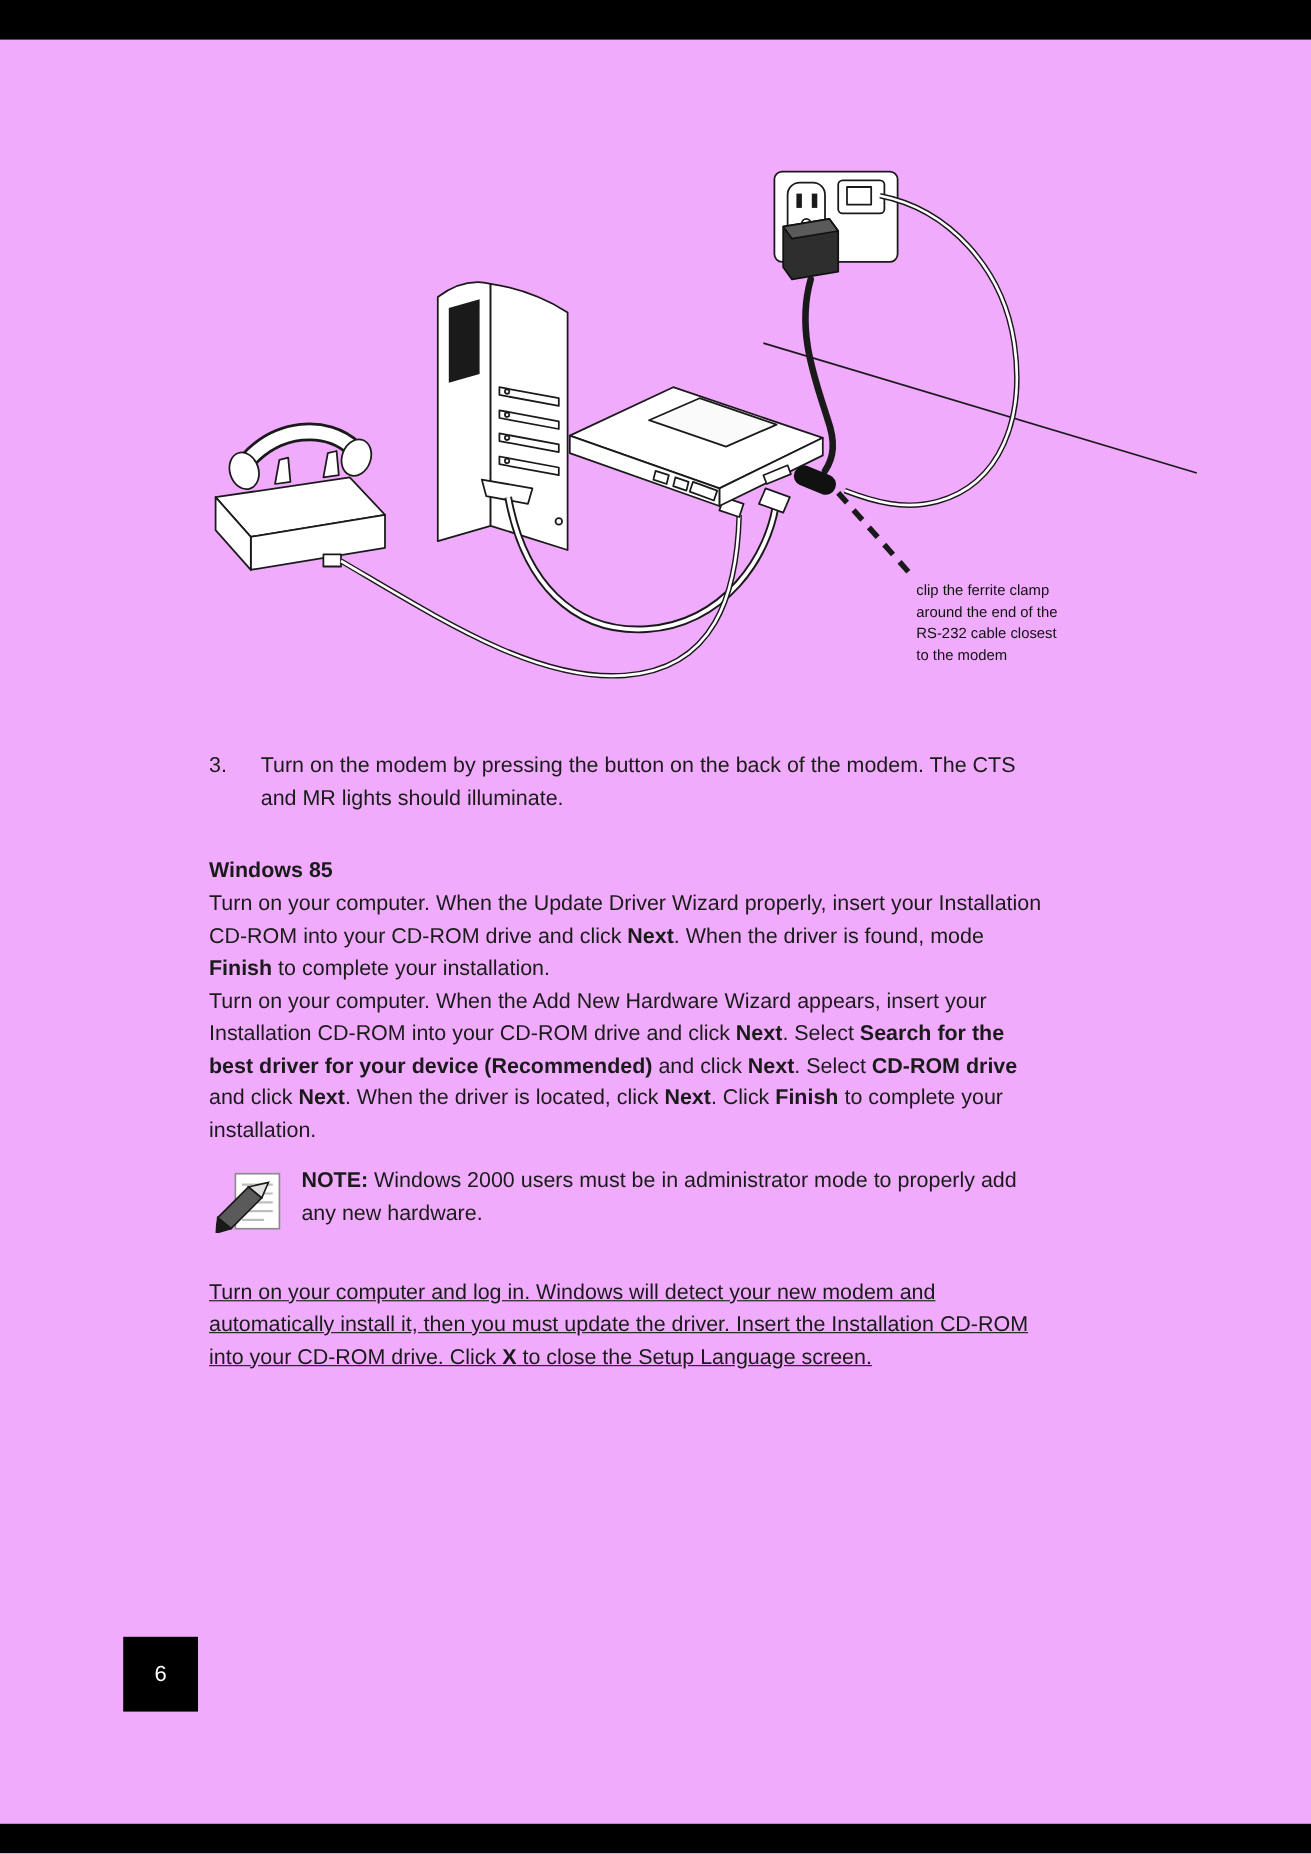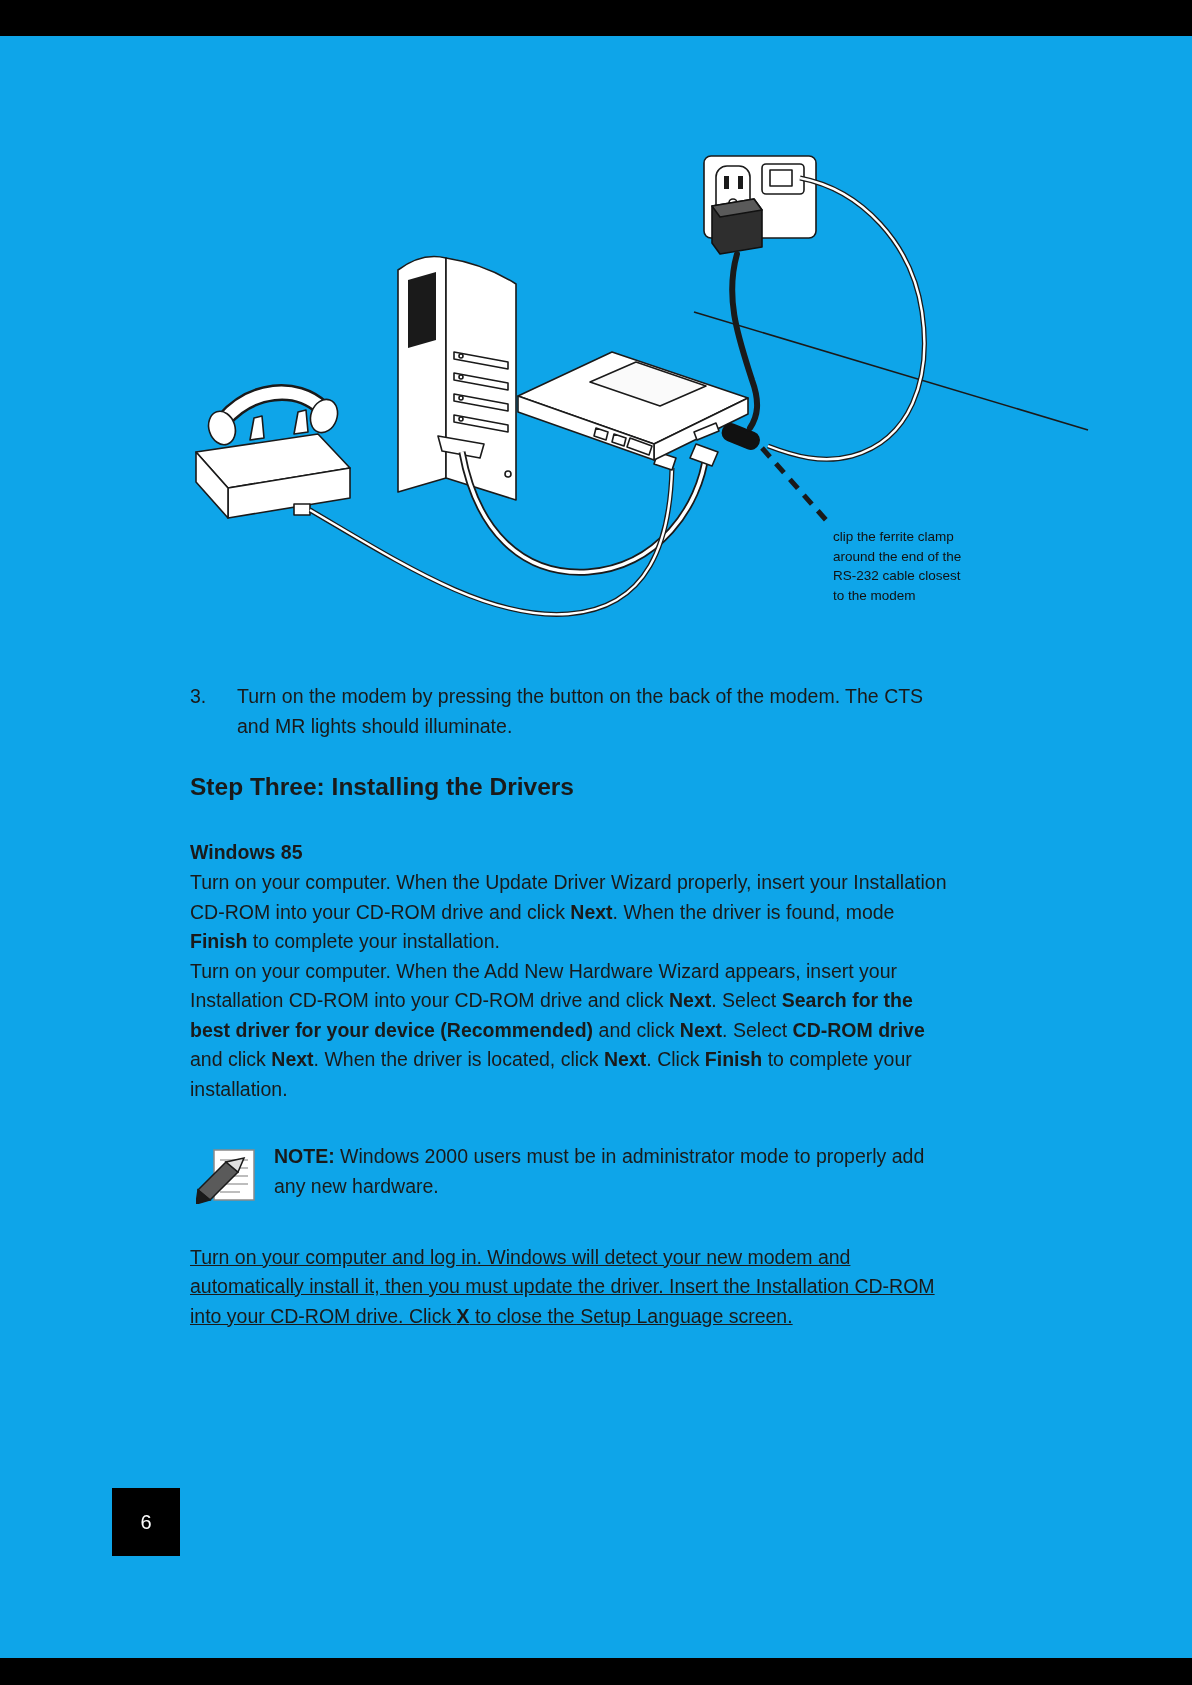--- a/index.html
+++ b/index.html
@@ -1,21 +1,21 @@
 <!DOCTYPE html>
 <html><head>
 <meta charset="utf-8">
 <style>
   * { box-sizing: border-box; }
   html,body { margin:0; padding:0; background:#e8e8e8; }
   .page {
     position: relative;
     width: 1192px; height: 1685px;
     margin: 0 auto;
-    background: #0ea5e9;
+    background: #f0abfc;
     overflow: hidden;
     font-family: "Liberation Sans", sans-serif;
     color: #1a1a1a;
   }
   .bar { position:absolute; left:0; width:100%; background:#000; }
   .bar-top { top:0; height:36px; }
   .bar-bottom { bottom:0; height:27px; }
 
   .illustration { position:absolute; top:0; left:0; width:1192px; height:660px; }
   .illustration svg { position:absolute; top:0; left:0; }
@@ -26,21 +26,21 @@
 
   .content { position:absolute; left:190px; top:680px; width:765px;
     font-size:19.5px; line-height:29.5px; }
   .step3 { display:flex; margin-top:2px; }
   .step3-num { width:47px; flex:0 0 47px; }
   .step3-text { flex:1; }
   h1.section { font-size:24.5px; line-height:30px; margin:31px 0 0 0; font-weight:bold; }
   h2.sub { font-size:19.5px; line-height:25px; margin:38px 0 3px 0; font-weight:bold; }
   p.body { margin:0; }
   .b { font-weight:bold; }
-  .note-row { display:flex; margin-top:38px; align-items:flex-start; }
+  .note-row { display:flex; margin-top:16px; align-items:flex-start; }
   .note-icon-wrap { flex:0 0 62px; margin:4px 16px 0 6px; }
   .note-text { flex:1; }
   p.closing { margin:30px 0 0 0;text-decoration:underline; }
 
   .page-num-box {
     position:absolute; left:112px; top:1488px; width:68px; height:68px;
     background:#000; color:#fff; display:flex; align-items:center; justify-content:center;
     font-size:20px;
   }
 </style>
@@ -140,21 +140,20 @@
     <div class="callout">clip the ferrite clamp around the end of the RS-232 cable closest to the modem</div>
   </div>
 
   <div class="content">
 
     <div class="step3">
       <div class="step3-num">3.</div>
       <div class="step3-text">Turn on the modem by pressing the button on the back of the modem. The CTS and MR lights should illuminate.</div>
     </div>
 
-    <h1 class="section">Step Three: Installing the Drivers</h1>
 
     <h2 class="sub">Windows 85</h2>
     <p class="body"><span>Turn on your computer. When the Update Driver Wizard properly, insert your Installation CD-ROM into your CD-ROM drive and click </span><span class="b">Next</span><span>. When the driver is found, mode </span><span class="b">Finish</span><span> to complete your installation.</span></p>
 
     <p class="body"><span>Turn on your computer. When the Add New Hardware Wizard appears, insert your Installation CD-ROM into your CD-ROM drive and click </span><span class="b">Next</span><span>. Select </span><span class="b">Search for the best driver for your device (Recommended)</span><span> and click </span><span class="b">Next</span><span>. Select </span><span class="b">CD-ROM drive</span><span> and click </span><span class="b">Next</span><span>. When the driver is located, click </span><span class="b">Next</span><span>. Click </span><span class="b">Finish</span><span> to complete your installation.</span></p>
 
 
     <div class="note-row">
       <div class="note-icon-wrap">
         <svg width="62" height="58" viewBox="0 0 62 58">

